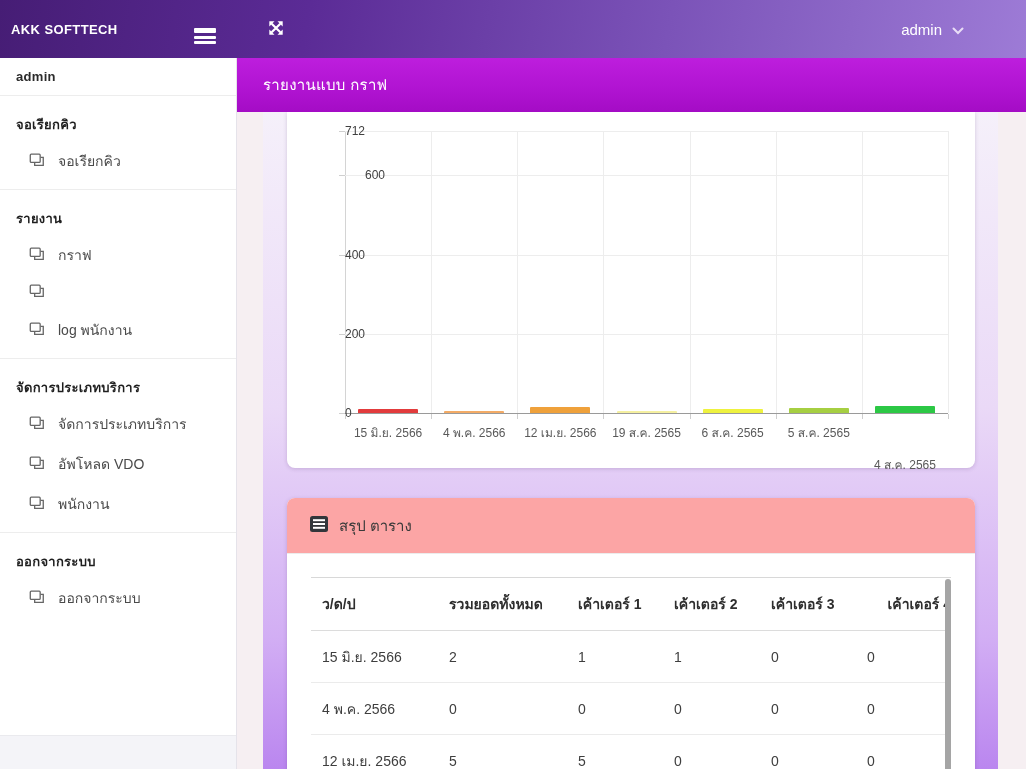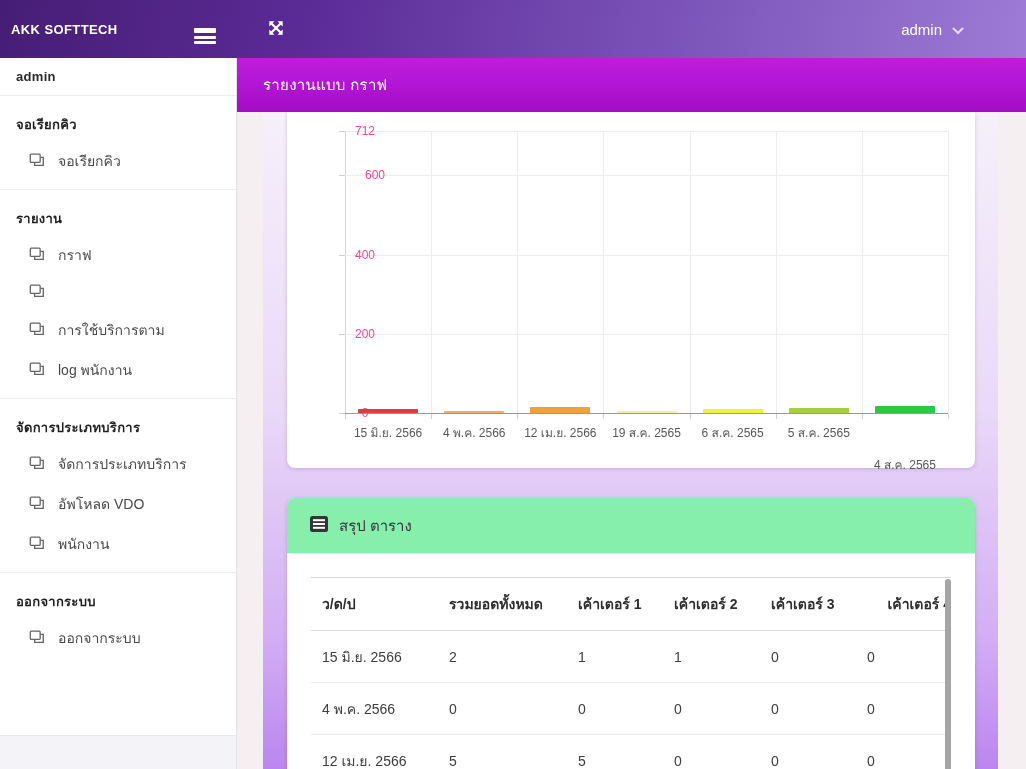--- a/index.html
+++ b/index.html
@@ -50,31 +50,31 @@
     box-shadow:0 1px 4px rgba(60,20,90,.18); }
   .card-chart { top:0; height:356px; border-radius:0 0 8px 8px; }
   .card-table { top:386px; height:420px; border-radius:8px 8px 0 0; }
 
   
   .plot { position:absolute; left:58px; top:19px; width:603px; height:282px; }
   .gl-h { position:absolute; left:0; width:603px; height:1px; background:#ededed; }
   .gl-v { position:absolute; top:0; width:1px; height:282px; background:#ededed; }
   .axis-x { position:absolute; left:-6px; top:282px; width:609px; height:1px; background:#9a9a9a; }
   .axis-y { position:absolute; left:0; top:0; width:1px; height:282px; background:#d4d4d4; } 
-  .ylab { position:absolute; right:563px; width:40px; text-align:center; font-size:12px;
-    color:#ec4899; transform:translateY(-7px); }
+  .ylab { position:absolute; right:563px; width:40px; text-align:left; font-size:12px;
+    color:#404040; transform:translateY(-7px); }
   .ymark { position:absolute; left:-6px; width:6px; height:1px; background:#cfcfcf; }
   .xmark { position:absolute; top:283px; width:1px; height:5px; background:#cfcfcf; }
   .bar { position:absolute; width:60px; border-radius:1px 1px 0 0; }
   .xlab { position:absolute; top:292px; width:100px; text-align:center; font-size:12px;
     color:#595959; }
 
   
   .tcard-header { height:56px; display:flex; align-items:center; gap:11px; padding-left:23px;
-    background:#86efac; border-bottom:1px solid #ececec; border-radius:8px 8px 0 0; }
+    background:#fca5a5; border-bottom:1px solid #ececec; border-radius:8px 8px 0 0; }
   .tcard-title { font-size:15px; color:#3a3a3a; }
   .tbl-wrap { position:relative; margin:23px 24px 0 24px; }
   table.summary { width:640px; border-collapse:collapse; border-top:1px solid #d8d8d8; }
   table.summary th { text-align:left; font-size:14px; font-weight:bold; color:#2e2e2e;
     height:53px; padding-left:11px; border-bottom:1px solid #dcdcdc; }
   table.summary td { font-size:14px; color:#3e3e3e; height:52px; padding-left:11px;
     border-bottom:1px solid #ebebeb; }
   .tbl-scrollbar { position:absolute; right:0; top:2px; width:6px; height:310px;
     background:#a5a5a5; border-radius:3px; }
 </style>
@@ -131,27 +131,20 @@
               <path d="M12.2 4.6 H15.2 V13.2 H6 V10.6" fill="none" stroke="#666" stroke-width="1.4"></path>
               <rect x="1.3" y="1.3" width="10.6" height="8.8" rx="1" fill="#fff" stroke="#666" stroke-width="1.4"></rect>
             </svg></span>
           <span>กราฟ</span>
         </div>
         <div class="sb-item">
           <span><svg width="16" height="14" viewBox="0 0 17 15">
               <path d="M12.2 4.6 H15.2 V13.2 H6 V10.6" fill="none" stroke="#666" stroke-width="1.4"></path>
               <rect x="1.3" y="1.3" width="10.6" height="8.8" rx="1" fill="#fff" stroke="#666" stroke-width="1.4"></rect>
             </svg></span>
-        </div>
-        <div class="sb-item">
-          <span><svg width="16" height="14" viewBox="0 0 17 15">
-              <path d="M12.2 4.6 H15.2 V13.2 H6 V10.6" fill="none" stroke="#666" stroke-width="1.4"></path>
-              <rect x="1.3" y="1.3" width="10.6" height="8.8" rx="1" fill="#fff" stroke="#666" stroke-width="1.4"></rect>
-            </svg></span>
-          <span>การใช้บริการตาม</span>
         </div>
         <div class="sb-item">
           <span><svg width="16" height="14" viewBox="0 0 17 15">
               <path d="M12.2 4.6 H15.2 V13.2 H6 V10.6" fill="none" stroke="#666" stroke-width="1.4"></path>
               <rect x="1.3" y="1.3" width="10.6" height="8.8" rx="1" fill="#fff" stroke="#666" stroke-width="1.4"></rect>
             </svg></span>
           <span>log พนักงาน</span>
         </div>
       </div>
       <div class="sb-section">

